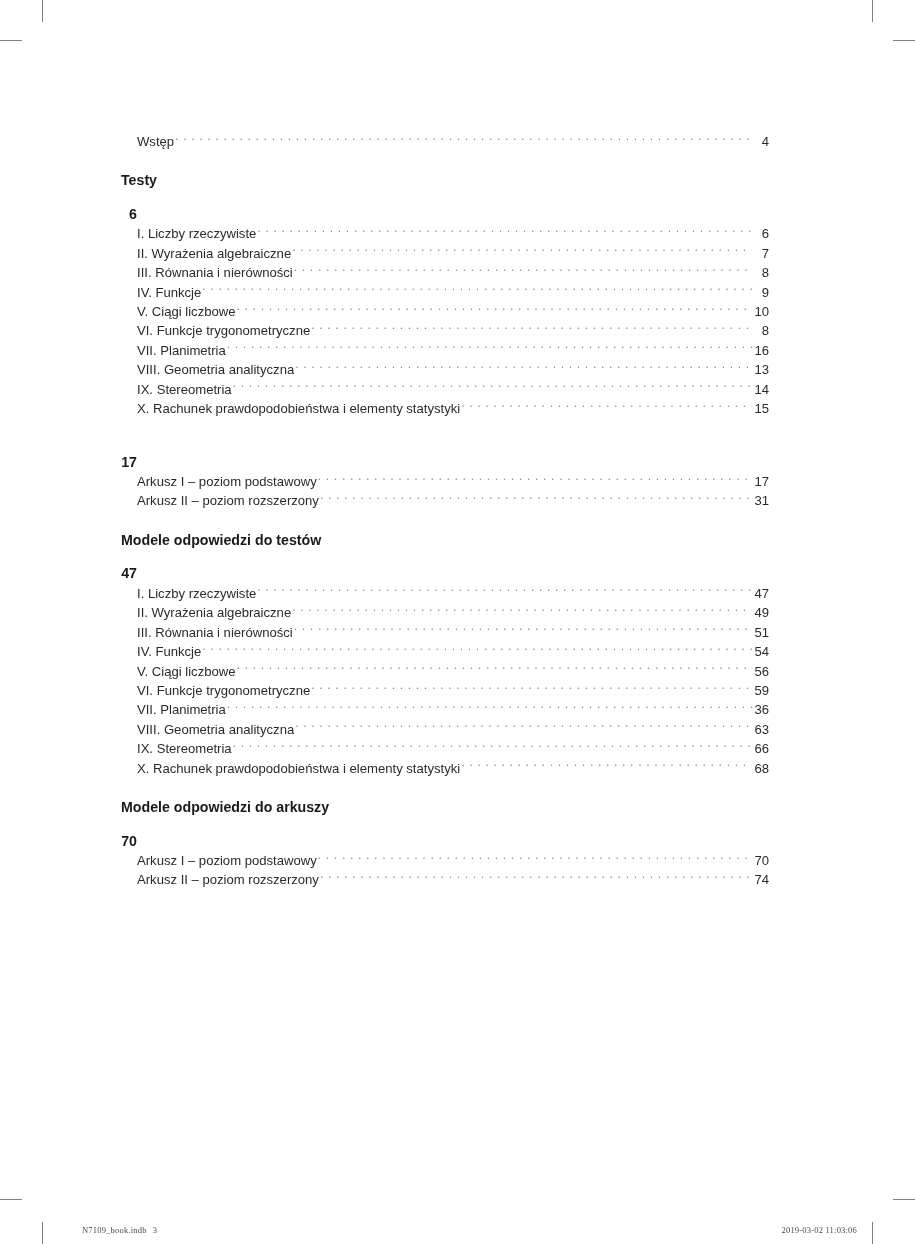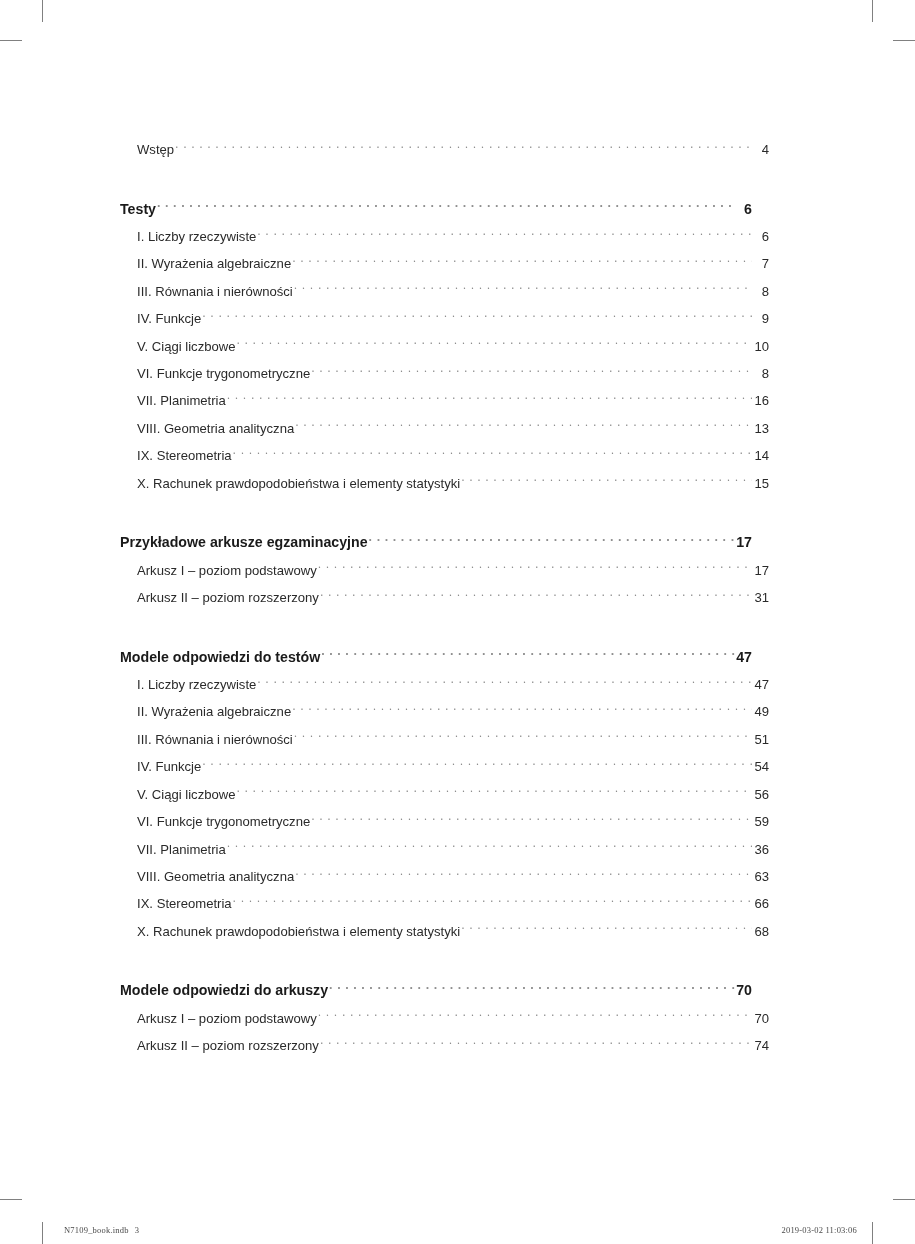--- a/index.html
+++ b/index.html
@@ -94,30 +94,29 @@
     font-size: 14.2px;
     color: #1a1a1a;
     padding-left: 0;
   }
   .toc-row.level-section .pagenum { font-weight: bold; }
 
   
   .toc-row.level-item {
     padding-left: 17px;
     font-weight: normal;
-    margin-top: 8px;
-  }
-
-  
-  .toc-row.gap-before { margin-top: 40px; }
+  }
+
+  
+  .toc-row.gap-before { margin-top: 20px; flex-direction: column; }
 
   
   .footer {
     position: absolute;
-    left: 58px;
+    left: 76px;
     right: 58px;
     top: 1225px;
     display: flex;
     justify-content: space-between;
     font-family: "Liberation Serif", serif;
     font-size: 8.5px;
     color: #4a4a4a;
     letter-spacing: 0.2px;
   }
   .footer .slug span { margin-left: 6px; }
@@ -192,21 +191,20 @@
         <span class="label">IX. Stereometria</span>
         <span class="leader"></span>
         <span class="pagenum">14</span>
       </div>
       <div class="toc-row level-item">
         <span class="label">X. Rachunek prawdopodobieństwa i elementy statystyki</span>
         <span class="leader"></span>
         <span class="pagenum">15</span>
       </div>
       <div class="toc-row level-section gap-before">
-        <span class="label">Przykładowe arkusze egzaminacyjne</span>
         <span class="leader"></span>
         <span class="pagenum">17</span>
       </div>
       <div class="toc-row level-item">
         <span class="label">Arkusz I – poziom podstawowy</span>
         <span class="leader"></span>
         <span class="pagenum">17</span>
       </div>
       <div class="toc-row level-item">
         <span class="label">Arkusz II – poziom rozszerzony</span>

